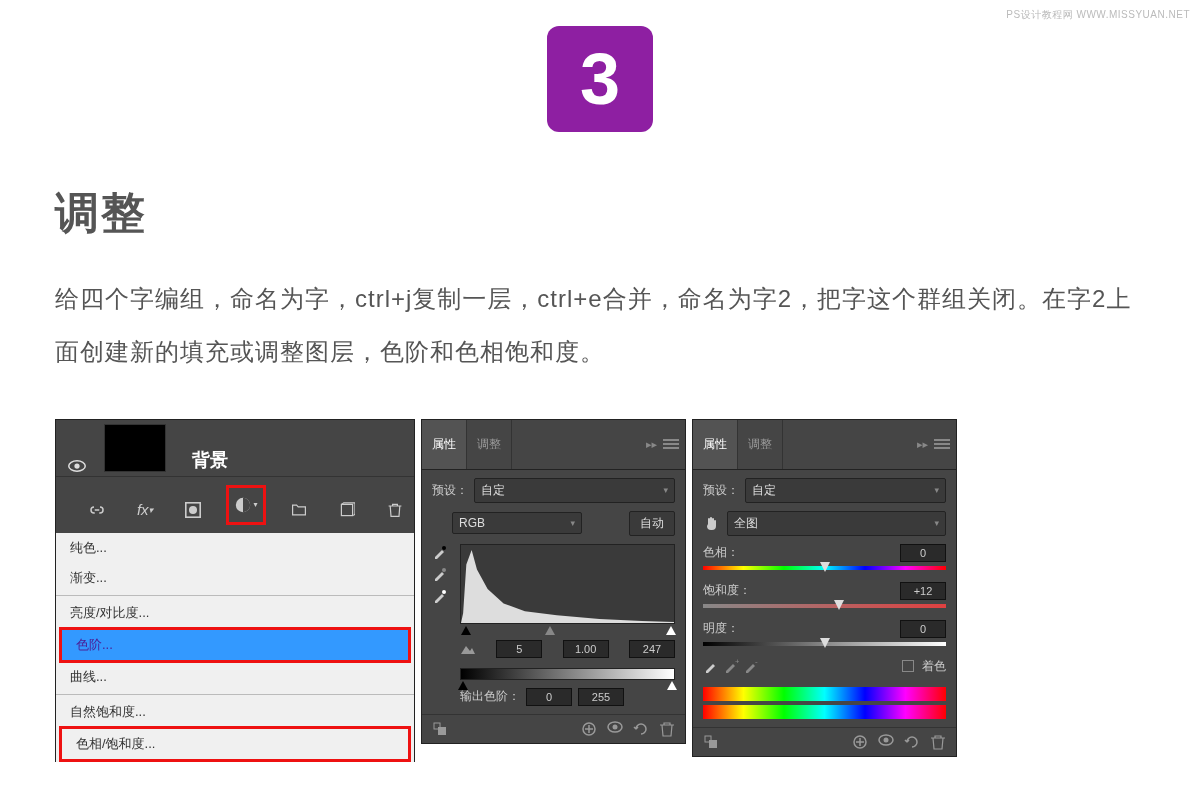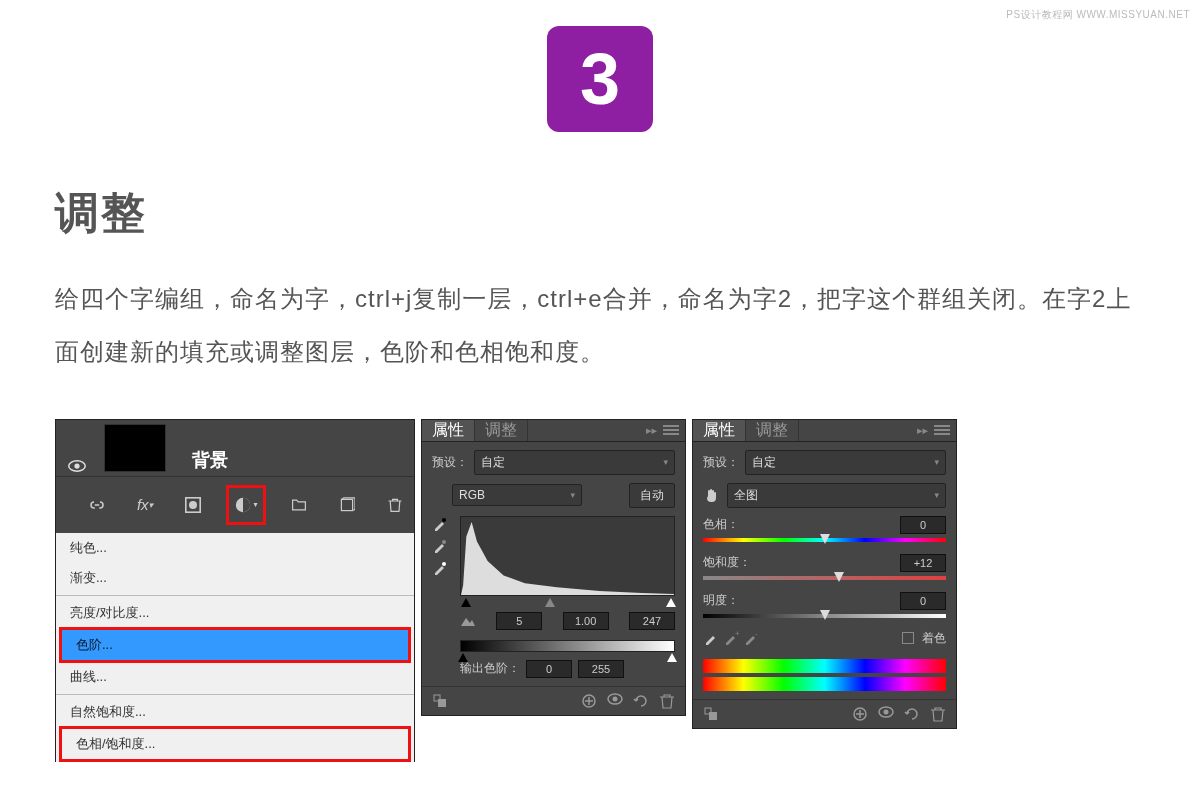--- a/index.html
+++ b/index.html
@@ -11,36 +11,36 @@
 .desc{font-size:24px;color:#555;line-height:2.2;margin-top:30px;letter-spacing:1px}
 .panels{display:flex;gap:6px;margin:40px 55px 0;align-items:flex-start}
 
 
 .panel1{width:360px;background:#454545;border:1px solid #222}
 .layer-row{display:flex;align-items:flex-end;padding:4px 12px;gap:18px}
 .eye-icon{width:18px;height:14px}
 .eye-icon svg{fill:#ddd}
 .thumb{width:62px;height:48px;background:#000;border:1px solid #333}
 .layer-name{color:#fff;font-size:18px;font-weight:600;margin-left:8px}
-.toolbar{display:flex;gap:22px;padding:8px 6px;border-top:1px solid #333;align-items:center}
+.toolbar{display:flex;gap:22px;padding:8px 6px;border-top:1px solid #333;align-items:flex-end}
 .tb-spacer{flex:1}
 .tb-btn{width:30px;height:30px;display:flex;align-items:center;justify-content:center;cursor:pointer}
 .tb-btn svg{fill:#ccc}
 .tb-btn.fx{font-size:15px;color:#ccc;font-style:italic}
 .hl-box{border:3px solid #e11;padding:2px;margin:0 -2px}
 .menu{background:#f0f0f0;font-size:13px;color:#333}
 .menu-item{padding:6px 14px}
 .menu-sep{border-top:1px solid #bbb;margin:2px 0}
-.menu-item.hl{background:#3399ff;color:#0f172a}
+.menu-item.hl{background:#3399ff;color:#4c1d95}
 .menu-red{border:3px solid #e11;margin:-1px 3px}
 
 
 .panel2{width:265px;background:#454545;border:1px solid #222;font-size:12px;color:#ccc}
 .tabs{display:flex;border-bottom:1px solid #222;align-items:center;padding-right:6px}
-.tab{padding:0 10px;font-size:16px;color:#999;border-right:1px solid #333}
+.tab{padding:16px 10px;font-size:12px;color:#999;border-right:1px solid #333}
 .tab.active{background:#535353;color:#fff}
 .tab-spacer{flex:1}
 .tab-collapse{font-size:11px;color:#888}
 .tab-menu{width:16px;height:18px;display:flex;flex-direction:column;justify-content:center;gap:2px;margin-left:6px}
 .tab-menu div{height:2px;background:#888}
 .panel-body{padding:8px 10px}
 .prop-head{display:flex;align-items:center;gap:8px;margin-bottom:10px}
 .prop-head .ico{width:18px;height:18px;display:flex;align-items:center;justify-content:center}
 .row{display:flex;align-items:center;gap:6px;margin-bottom:8px}
 .lbl{font-size:12px;color:#ccc;min-width:34px}

